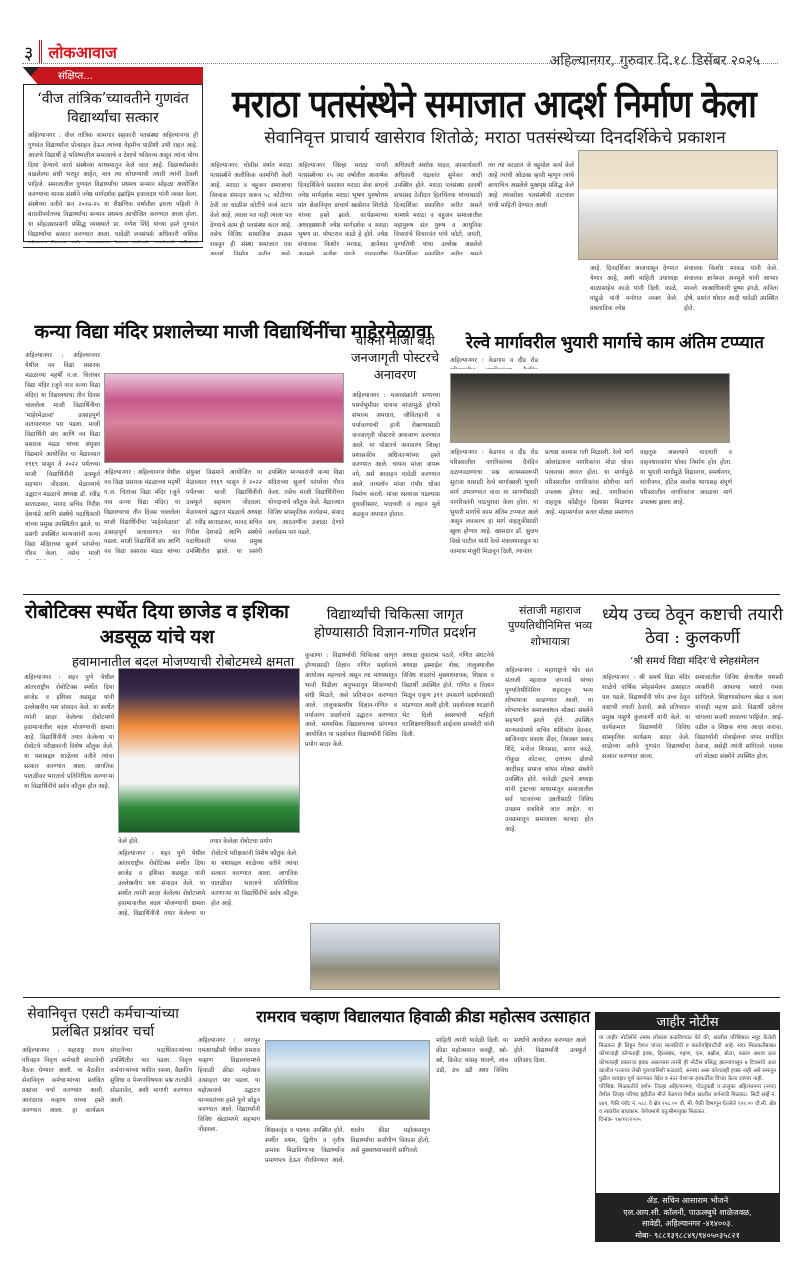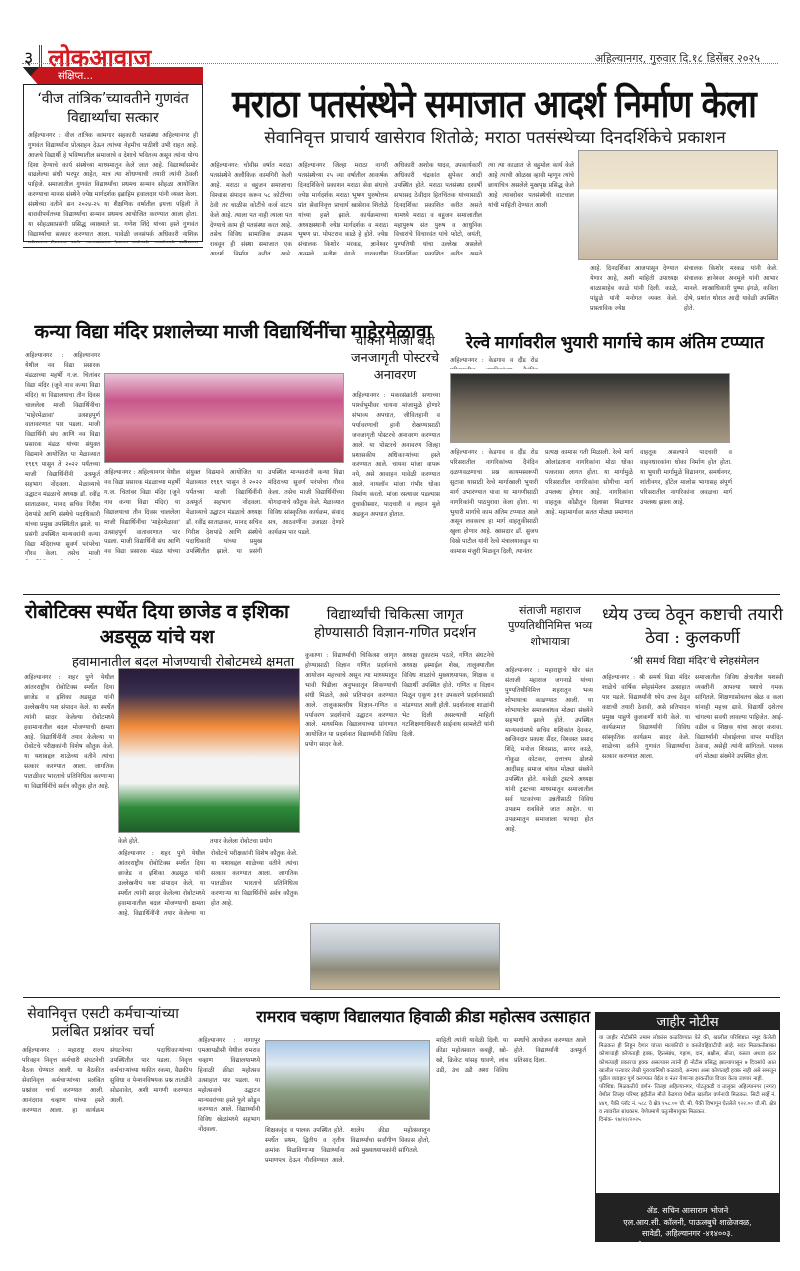--- a/index.html
+++ b/index.html
@@ -1,22 +1,22 @@
 <!DOCTYPE html>
 <html><head>
 <meta charset="utf-8">
 <style>
 *{box-sizing:border-box;margin:0;padding:0}
 body{width:800px;height:1271px;background:#fff;font-family:"DejaVu Sans",sans-serif;color:#111;position:relative;overflow:hidden}
 .abs{position:absolute}
 .mast{top:40px;left:24px;display:flex;align-items:center}
 .pgno{font-size:18px;margin-right:6px}
 .mastbar{width:3px;height:24px;border-left:1px solid #c4161c;border-right:1px solid #c4161c;margin-right:6px}
-.brand{font-size:24px;font-weight:bold;color:#d71920}
-.dateline{top:50px;right:40px;font-size:11px;color:#333}
+.brand{font-size:16px;font-weight:bold;color:#d71920}
+.dateline{top:50px;right:40px;font-size:14px;color:#333}
 .hrdot{top:63px;left:22px;width:756px;border-top:1px dotted #777}
 .sankshipt{top:67px;left:23px;width:180px;height:17px;background:#c4161c;color:#fff;font-size:10px;padding-left:35px;line-height:17px;clip-path:polygon(0 0,100% 0,100% 100%,8% 100%)}
 .sankshipt:before{content:"";position:absolute;left:0;top:0;border-left:16px solid #222;border-bottom:17px solid transparent}
 .box1{top:84px;left:23px;width:180px;height:158px;border:1px solid #222;padding:4px}
 .h-serif{font-family:"DejaVu Serif",serif}
 .box1 h2{font-size:14px;text-align:center;font-weight:normal;line-height:1.35}
 .body{font-size:6.2px;line-height:1.6;color:#333;text-align:justify}
 .leadhead{top:80px;left:208px;width:572px;font-size:33px;font-weight:900;text-align:center;letter-spacing:-1px;font-family:"DejaVu Sans",sans-serif;transform:scaleY(1.15)}
 .leadsub{top:125px;left:210px;width:570px;font-size:17px;text-align:center;color:#222}
 .col{font-size:6.2px;line-height:1.6;color:#333;text-align:justify}
@@ -25,21 +25,21 @@
 .hr{border-top:1px solid #222}
 .h-bold{font-weight:900;font-family:Liberation Sans, sans-serif}
 .ph2{top:373px;left:104px;width:240px;height:90px;background:linear-gradient(180deg,#e9c6d9 0%,#c8578c 30%,#d9839f 55%,#a83a4e 100%)}
 .ph3{top:373px;left:450px;width:280px;height:70px;background:linear-gradient(180deg,#2f2f2f,#7a7060 50%,#a59983)}
 .ph4{top:668px;left:18px;width:182px;height:165px;background:linear-gradient(180deg,#2a1b3b 0%,#3a2f4d 15%,#f08a3a 35%,#f3f3f3 55%,#f3f3f3 70%,#2e8b3a 85%,#1e5e29 100%)}
 .ph5{top:923px;left:310px;width:190px;height:67px;background:linear-gradient(180deg,#e0e5ea,#bcc3c9 40%,#8d8b77 70%,#c9b79b)}
 .ph6{top:1040px;left:265px;width:165px;height:80px;background:linear-gradient(180deg,#a7c7e7 0%,#dfe9f2 30%,#8ca085 65%,#72755e 100%)}
 .notice{top:1012px;left:595px;width:185px;height:230px;border:1px solid #222}
 .notice .nh{background:#222;color:#fff;font-size:13px;text-align:center;height:17px;line-height:17px}
 .notice .nb{padding:3px;font-size:5.3px;line-height:1.55;color:#333;text-align:justify}
-.notice .nf{position:absolute;left:0;bottom:0;width:100%;height:48px;background:#222;color:#fff;font-size:8px;text-align:center;line-height:11.5px;padding-top:12px}
+.notice .nf{position:absolute;left:0;bottom:0;width:100%;height:48px;background:#222;color:#fff;font-size:8px;text-align:center;line-height:11.5px;padding-top:2px}
 .cap{font-size:13px;text-align:center;line-height:1.3}
 </style>
 </head>
 <body>
 
 <div class="abs mast">
   <span class="pgno">३</span>
   <span class="mastbar"></span>
   <span class="brand h-serif">लोकआवाज</span>
 </div>

